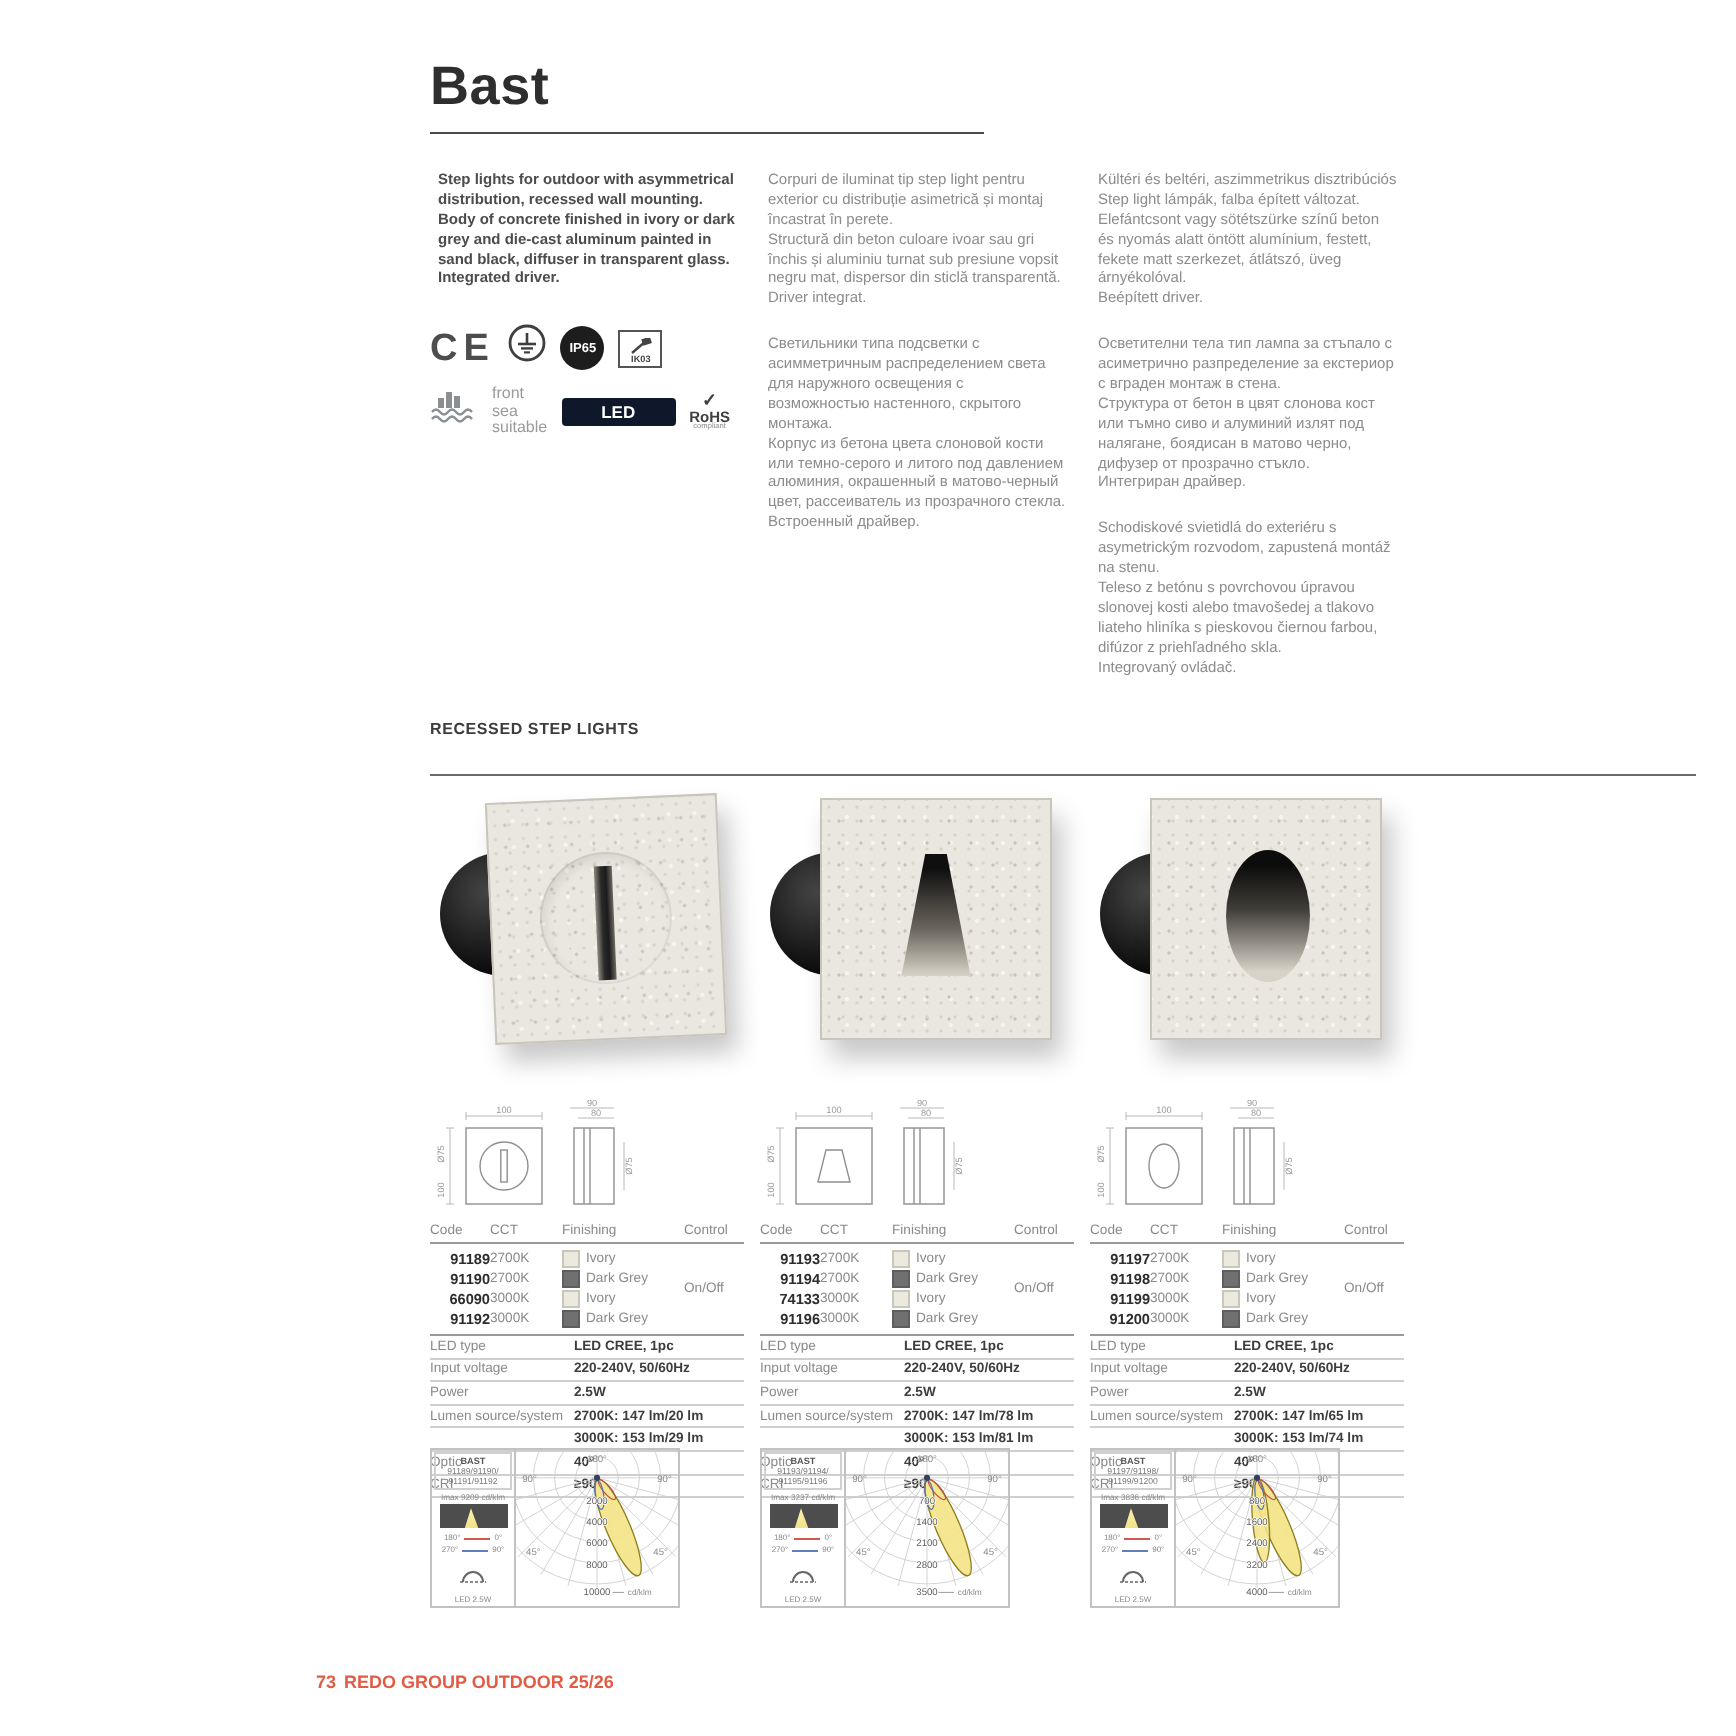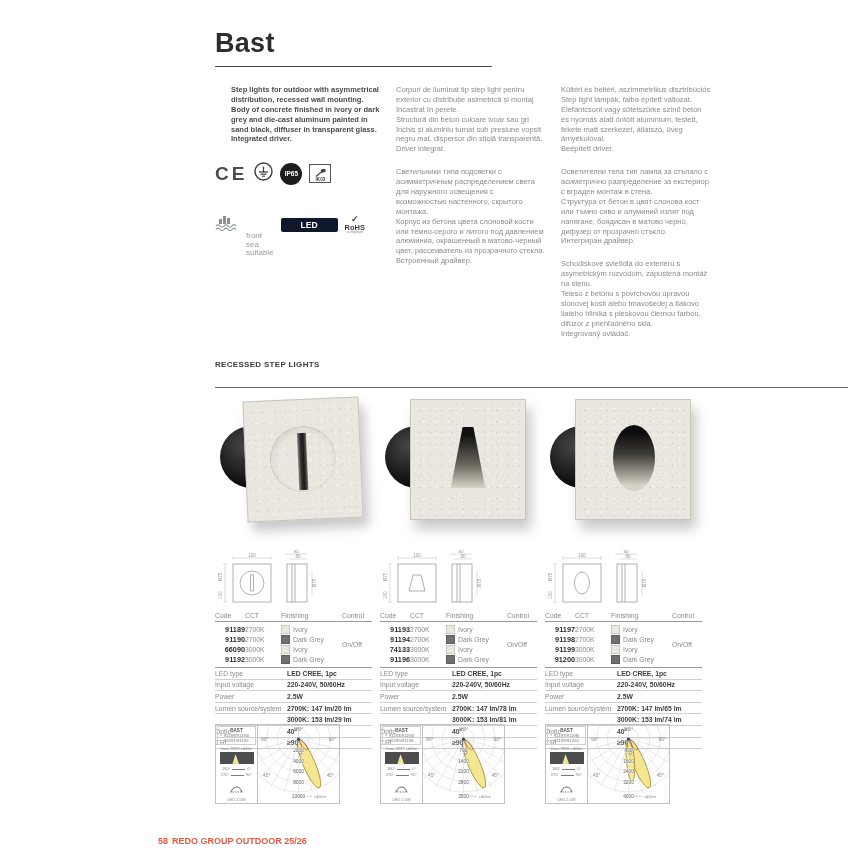--- a/index.html
+++ b/index.html
@@ -6,31 +6,31 @@
   body{width:868px;height:868px;position:relative;font-family:"Liberation Sans",sans-serif;overflow:hidden;}
   .content{position:absolute;left:215px;top:0;width:633px;}
 
   
   .page-title{position:absolute;left:0;top:28px;margin:0;font-size:27px;font-weight:800;color:#2e2e2e;letter-spacing:.3px;}
   .title-rule{position:absolute;left:0;top:66px;width:277px;border-bottom:1.6px solid #4a4a4a;}
 
   
   .grid3{display:grid;grid-template-columns:repeat(3,157px);column-gap:8px;}
   .desc-grid{position:absolute;left:0;top:85px;}
-  .desc{margin:0 0 13px 16px;font-size:7.5px;line-height:1.32;color:#8c8c8c;white-space:pre-line;width:150px;}
+  .desc{margin:0 0 13px 4px;font-size:7.5px;line-height:1.32;color:#8c8c8c;white-space:pre-line;width:150px;}
   .desc.primary{color:#4c4c4c;font-weight:600;}
 
   
   .certs{margin-top:18px;width:150px;}
   .cert-row{display:flex;align-items:center;gap:7px;margin-bottom:7px;}
   .ce{font-size:19px;font-weight:700;color:#4d4d4d;letter-spacing:3px;line-height:1;}
   .ip{width:22px;height:22px;border-radius:50%;background:#1d1d1d;color:#fff;font-size:6.5px;font-weight:700;display:flex;align-items:center;justify-content:center;}
   .ik{width:20px;height:17px;border:1px solid #555;display:flex;flex-direction:column;align-items:center;justify-content:flex-end;}
   .ik em{font-style:normal;font-size:4.6px;font-weight:700;color:#444;line-height:1.2;}
-  .sea-text{font-size:8px;color:#9a9a9a;line-height:1.05;white-space:pre-line;margin-top:40px;}
+  .sea-text{font-size:8px;color:#9a9a9a;line-height:1.05;white-space:pre-line;}
   .led{background:#0f172a;color:#fff;font-weight:800;font-size:8.5px;padding:2px 20px;border-radius:2px;}
   .rohs{display:flex;flex-direction:column;align-items:center;line-height:1;color:#3f3f3f;}
   .rohs .check{font-style:normal;font-size:9px;font-weight:700;}
   .rohs b{font-size:7.5px;}
   .rohs small{font-size:3.8px;color:#8a8a8a;}
 
   
   .section-head{position:absolute;left:0;top:360px;width:633px;border-bottom:1px solid #6a6a6a;padding-bottom:18px;font-size:8px;font-weight:700;color:#3c3c3c;letter-spacing:.3px;}
 
   
@@ -740,14 +740,14 @@
           </g>
           <line x1="48" y1="73.4" x2="56" y2="73.4" stroke="#9a9a9a" stroke-width="0.5"></line>
         </svg>
       </div>
     </div>
   </div>
 
 </div>
 
 <div class="footer">
-  <span>58</span><span>REDO GROUP OUTDOOR 25/26</span>
+  <span>73</span><span>REDO GROUP OUTDOOR 25/26</span>
 </div>
 
 </body></html>

